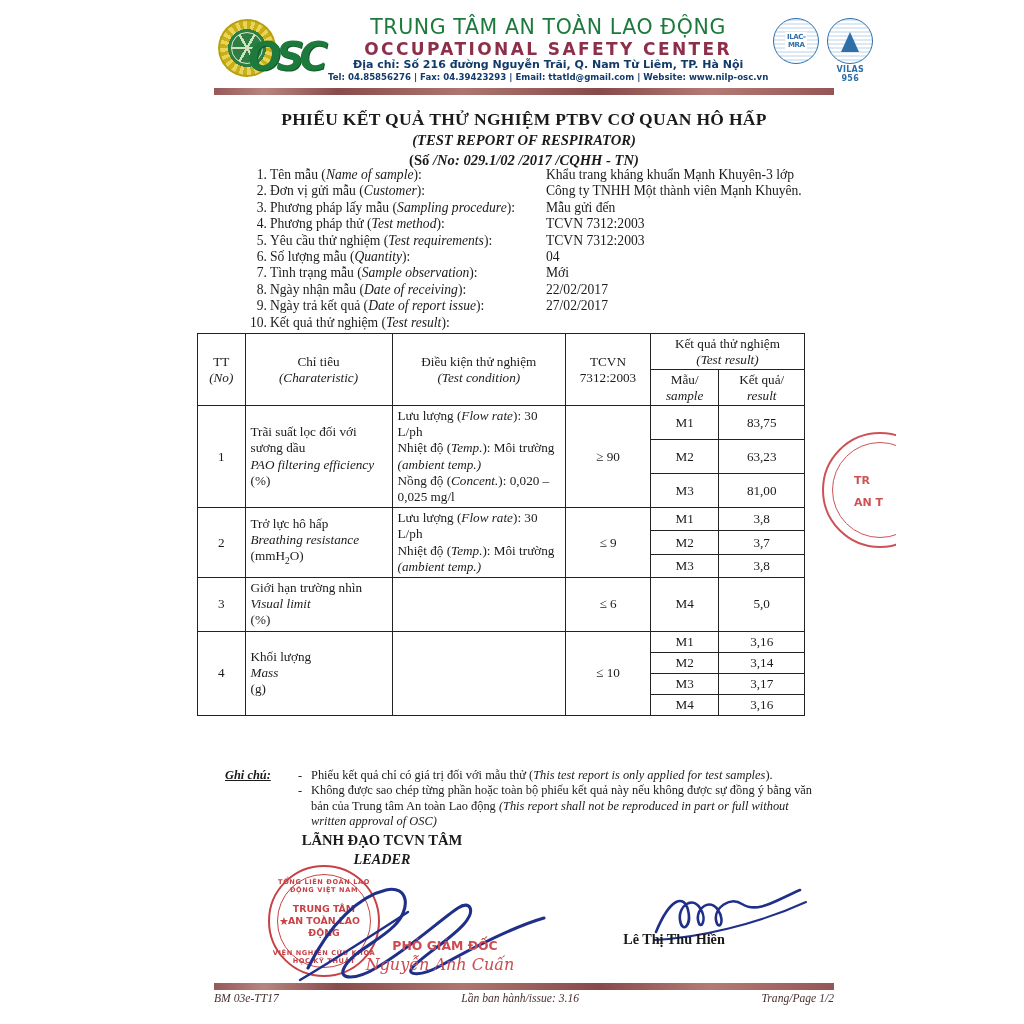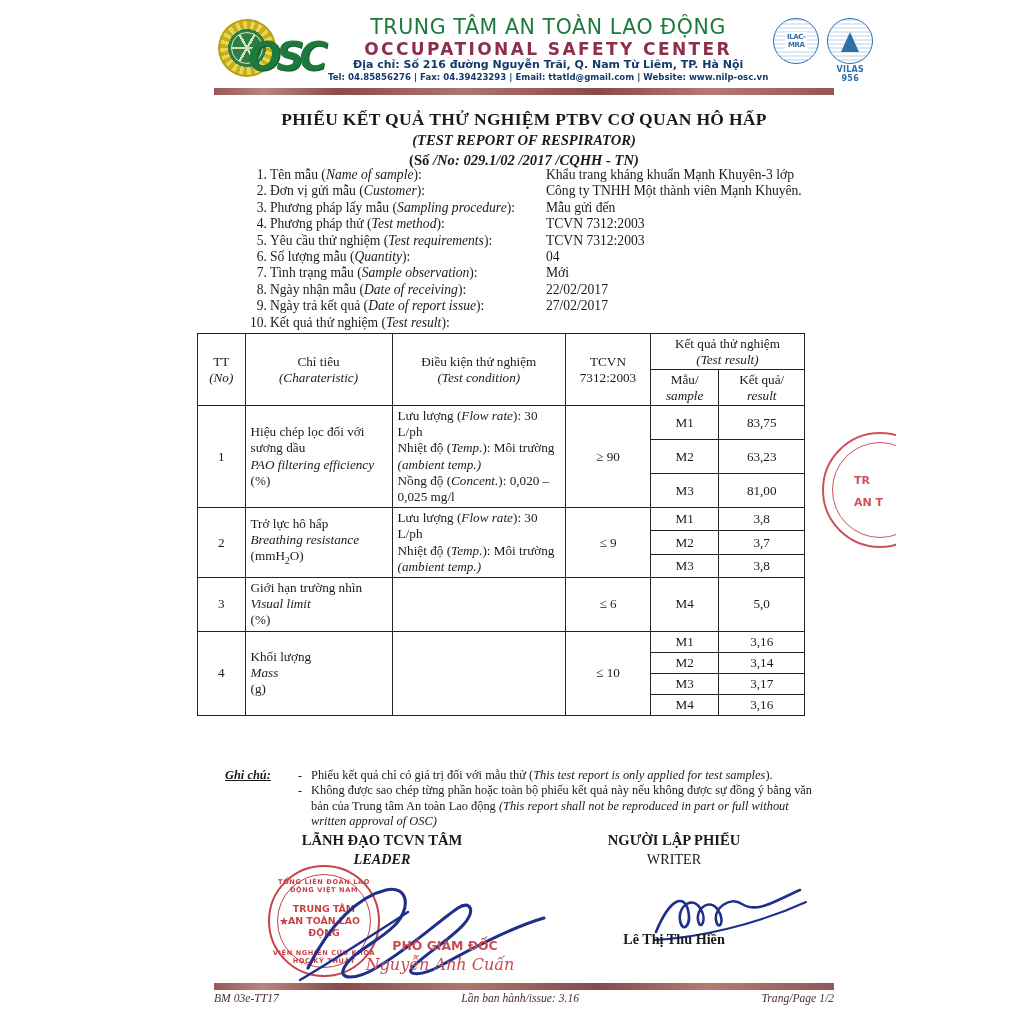--- a/index.html
+++ b/index.html
@@ -308,21 +308,21 @@
       </td>
       <td class="c-res hdr">
         <span>Kết quả/</span><br>
         <em>result</em>
       </td>
     </tr>
 
     <tr>
       <td class="c-tt" rowspan="3">1</td>
       <td class="c-ct cellpad" rowspan="3">
-        <span class="ln">Hiệu chép lọc đối với sương dầu</span>
+        <span class="ln">Trãi suất lọc đối với sương dầu</span>
         <em class="ln">PAO filtering efficiency</em>
         <span class="ln">(%)</span>
       </td>
       <td class="c-cond cellpad" rowspan="3">
         <span class="ln"><span>Lưu lượng (</span><em>Flow rate</em><span>): 30 L/ph</span></span>
         <span class="ln"><span>Nhiệt độ (</span><em>Temp.</em><span>): Môi trường</span></span>
         <em class="ln">(ambient temp.)</em>
         <span class="ln"><span>Nồng độ (</span><em>Concent.</em><span>): 0,020 – 0,025 mg/l</span></span>
       </td>
       <td class="c-tcvn" rowspan="3">≥ 90</td>
@@ -421,24 +421,20 @@
       <div class="notes-label"></div>
       <div class="notes-dash">-</div>
       <div class="notes-body"><span>Không được sao chép từng phần hoặc toàn bộ phiếu kết quả này nếu không được sự đồng ý bằng văn bản của Trung tâm An toàn Lao động </span><em>(This report shall not be reproduced in part or full without written approval of OSC)</em></div>
     </div>
   </div>
 
   <div class="sigs">
     <div class="sig left">
       <div class="sig-t1">LÃNH ĐẠO TCVN TÂM</div>
       <div class="sig-t2 it">LEADER</div>
-    </div>
-    <div class="sig right">
-      <div class="sig-t1">NGƯỜI LẬP PHIẾU</div>
-      <div class="sig-t2">WRITER</div>
     </div>
   </div>
 
   <div class="stamp">
     <div class="stamp-arc-top">TỔNG LIÊN ĐOÀN LAO ĐỘNG VIỆT NAM</div>
     <div class="stamp-star">★</div>
     <div class="stamp-inner">
       <div>TRUNG TÂM</div>
       <div>AN TOÀN LAO ĐỘNG</div>
     </div>

